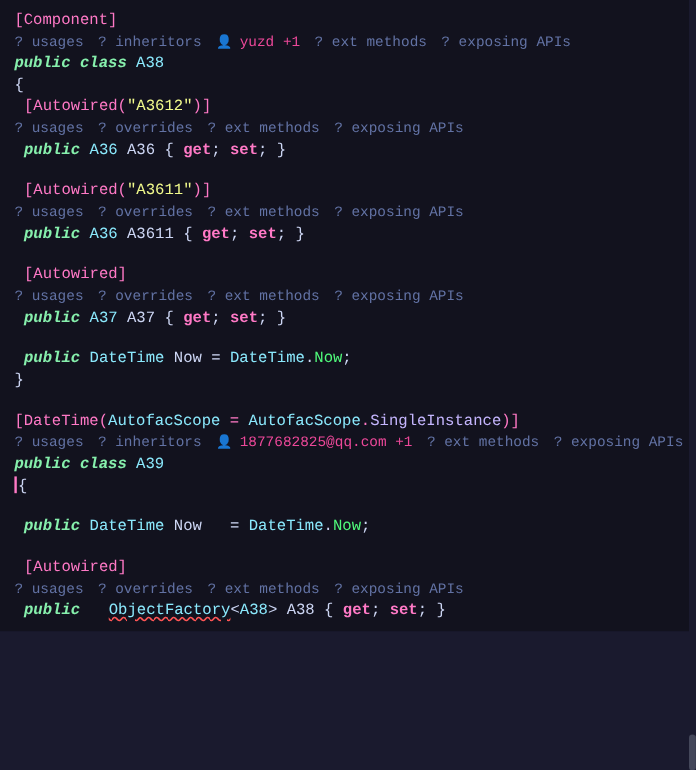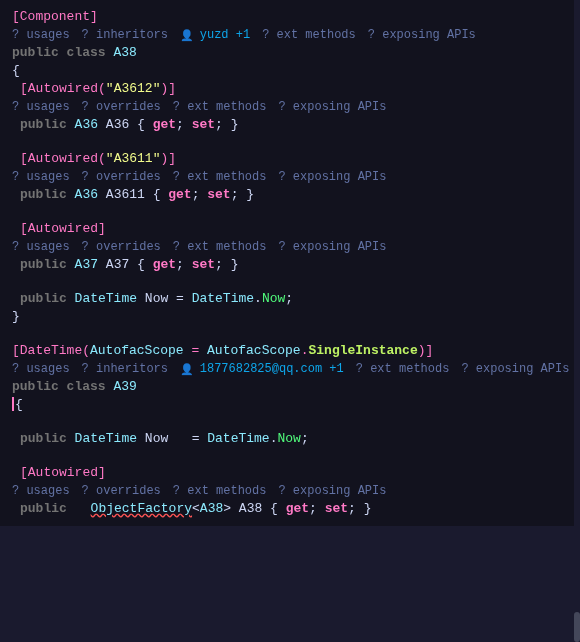--- a/index.html
+++ b/index.html
@@ -20,21 +20,21 @@
     .line {
       display: flex;
       align-items: flex-start;
       padding: 1px 12px;
       min-height: 18px;
       white-space: pre;
     }
     .indent1 { padding-left: 20px; }
 
     
-    .keyword { color: #737373; font-weight: bold; }
+    .keyword { color: #86efac; font-weight: bold; font-style: italic; }
     .class-name { color: #8be9fd; }
     .type-name { color: #8be9fd; }
     .string { color: #f1fa8c; }
     .property { color: #cdd6f4; }
     .annotation { color: #ff79c6; }
     .punctuation { color: #cdd6f4; }
     .get-set { color: #ff79c6; font-weight: bold; }
     .dot-now { color: #50fa7b; }
     .meta-link { color: #6272a4; cursor: pointer; }
     .bracket { color: #cdd6f4; }
@@ -70,21 +70,21 @@
       width: 6px;
       height: 30px;
       background: #44475a;
       border-radius: 3px;
     }
     .empty-line { min-height: 16px; }
     .block-section { margin-bottom: 0; }
     .autofac-scope { color: #8be9fd; }
     .single-instance { color: #50fa7b; }
     .user-icon { color: #8be9fd; font-size: 11px; }
-    .count-badge { color: #0ea5e9; }
+    .count-badge { color: #ec4899; }
   </style>
 </head>
 <body>
 
 <div class="code-container">
 
   <div class="block-section">
 
     <div class="line">
       <span class="annotation">[Component]</span>
@@ -207,21 +207,21 @@
   <div class="line empty-line"></div>
 
   <div class="block-section">
 
     <div class="line">
       <span class="annotation">[DateTime(</span>
       <span class="autofac-scope" style="color:#8be9fd;">AutofacScope</span>
       <span class="annotation"> = </span>
       <span class="autofac-scope" style="color:#8be9fd;">AutofacScope</span>
       <span class="annotation">.</span>
-      <span class="single-instance" style="color:#bef264;font-weight:bold;">SingleInstance</span>
+      <span class="single-instance" style="color:#c4b5fd;">SingleInstance</span>
       <span class="annotation">)]</span>
     </div>
 
     <div class="meta-line">
       <span class="meta-link">? usages</span>
       <span class="sep"> </span>
       <span class="meta-link">? inheritors</span>
       <span class="sep"> </span>
       <span class="user-icon">👤</span>
       <span class="meta-link count-badge">1877682825@qq.com +1</span>

